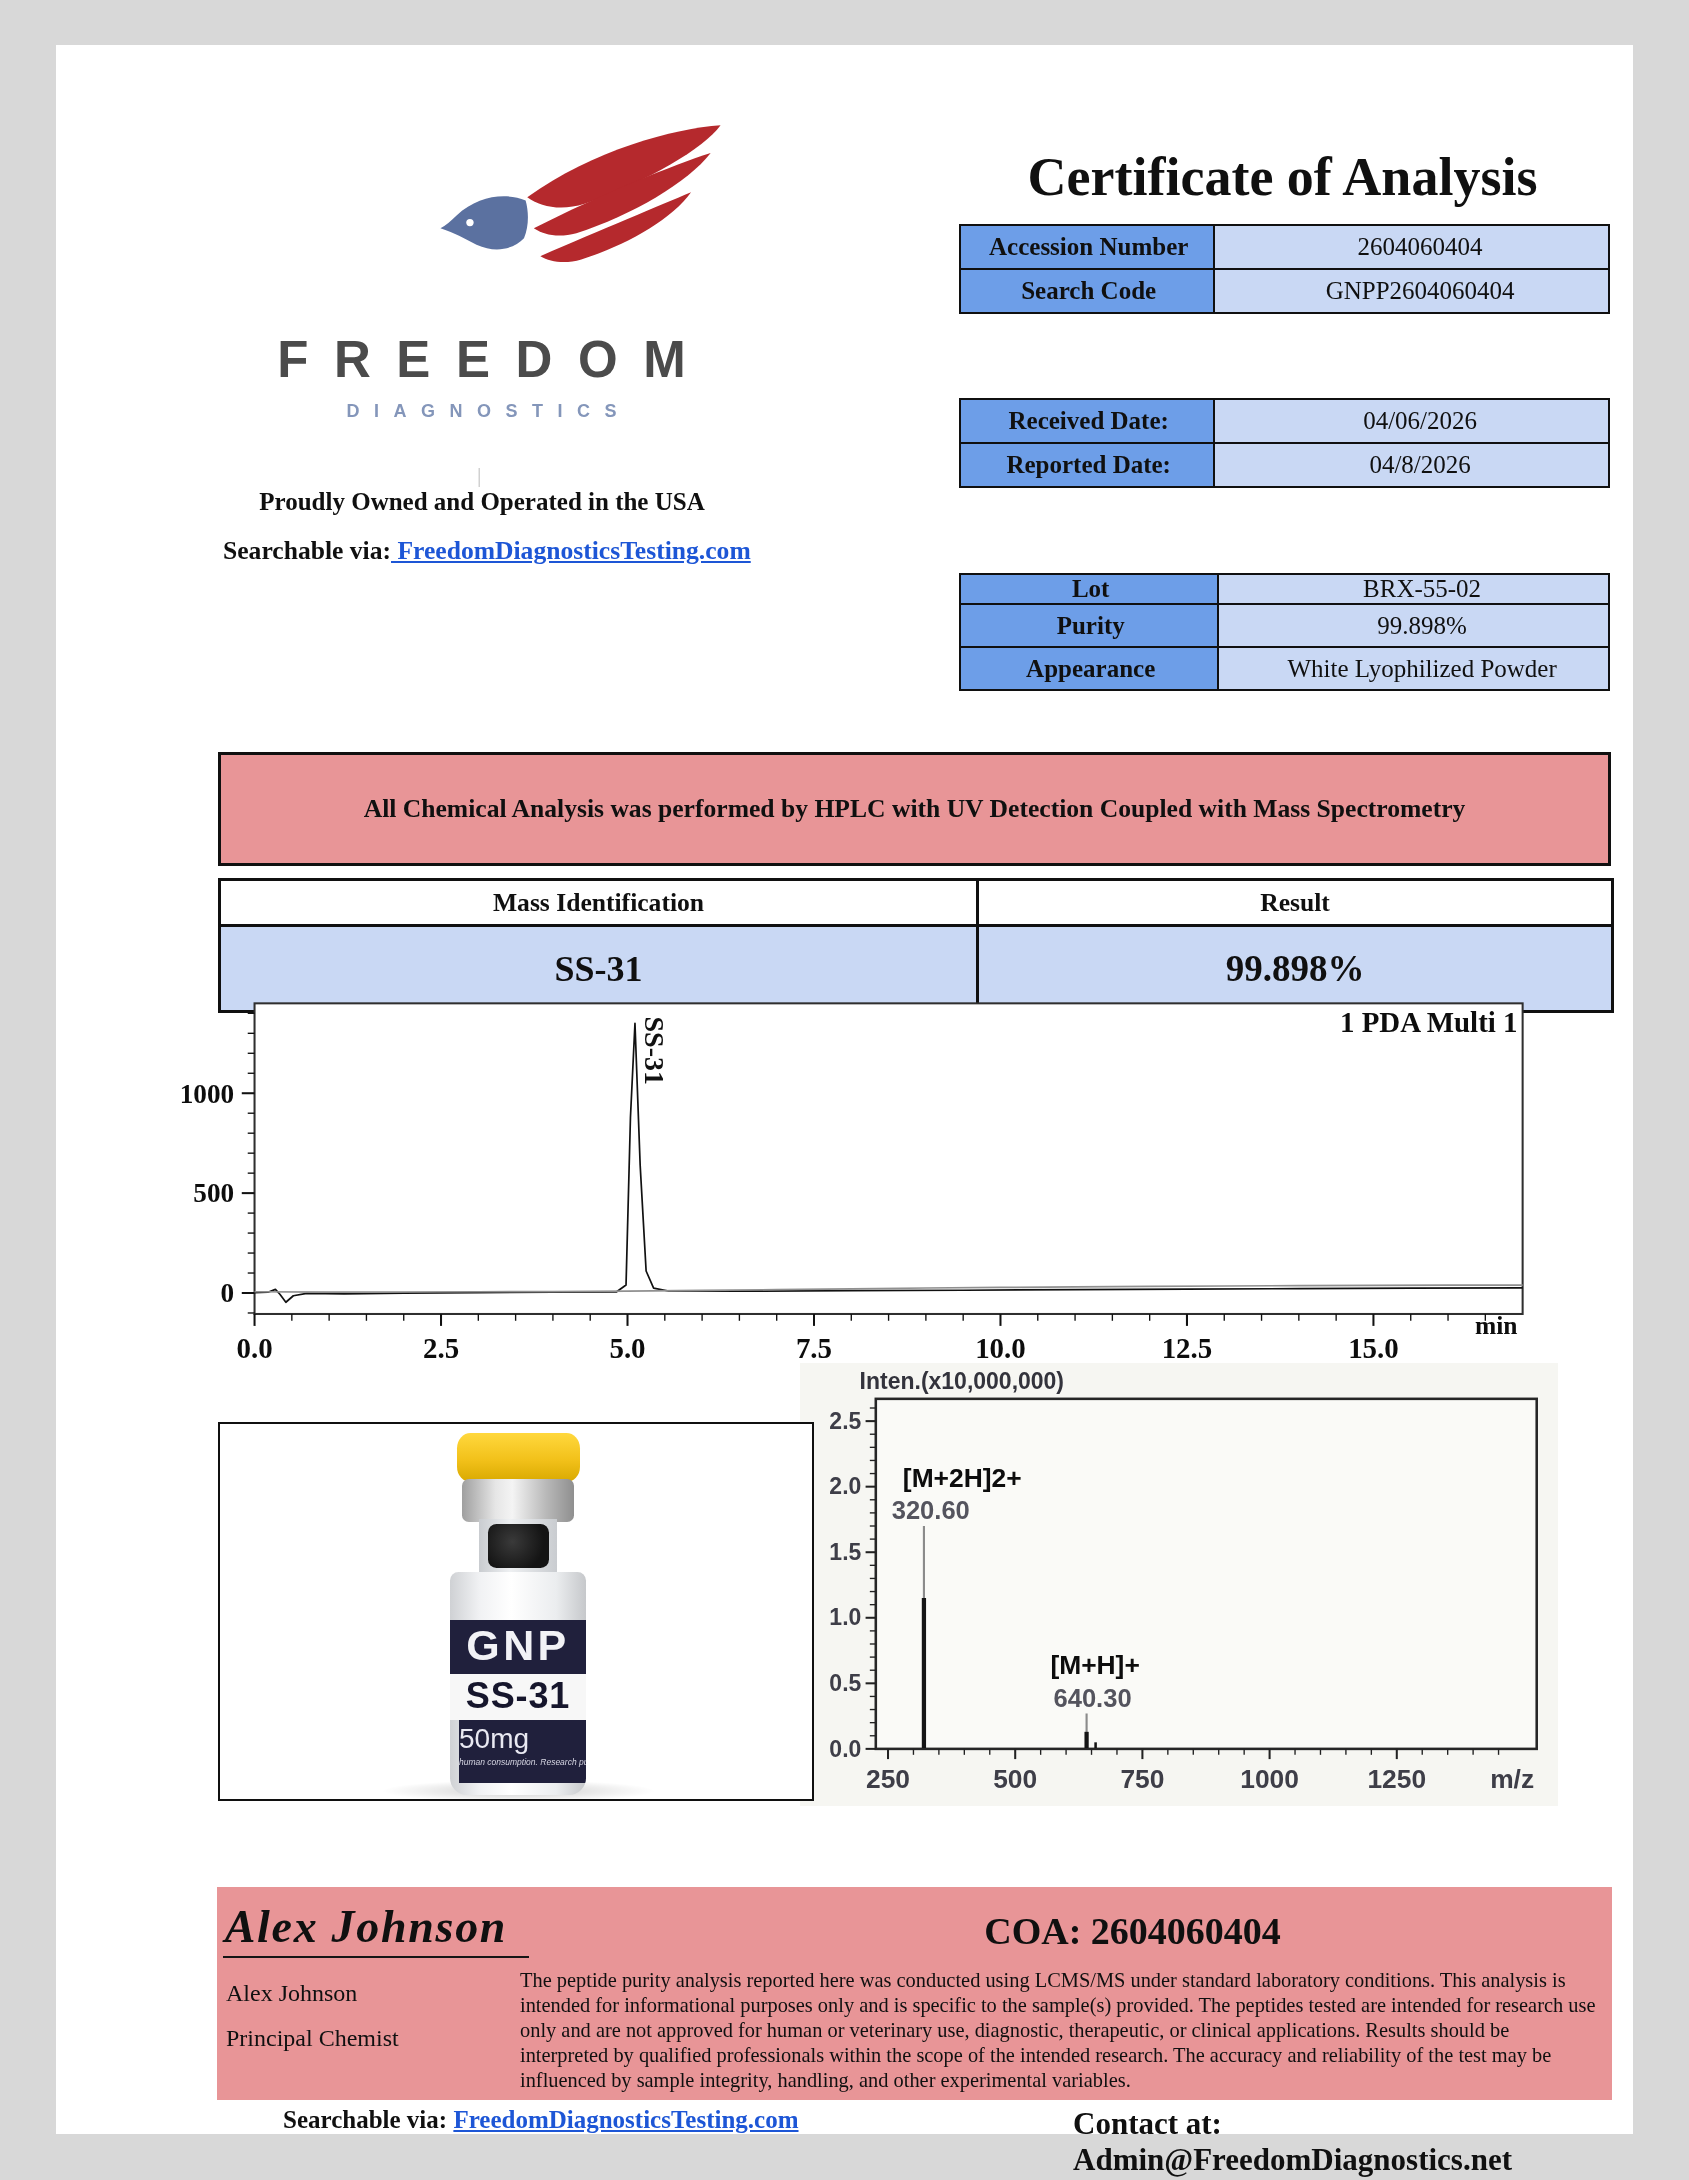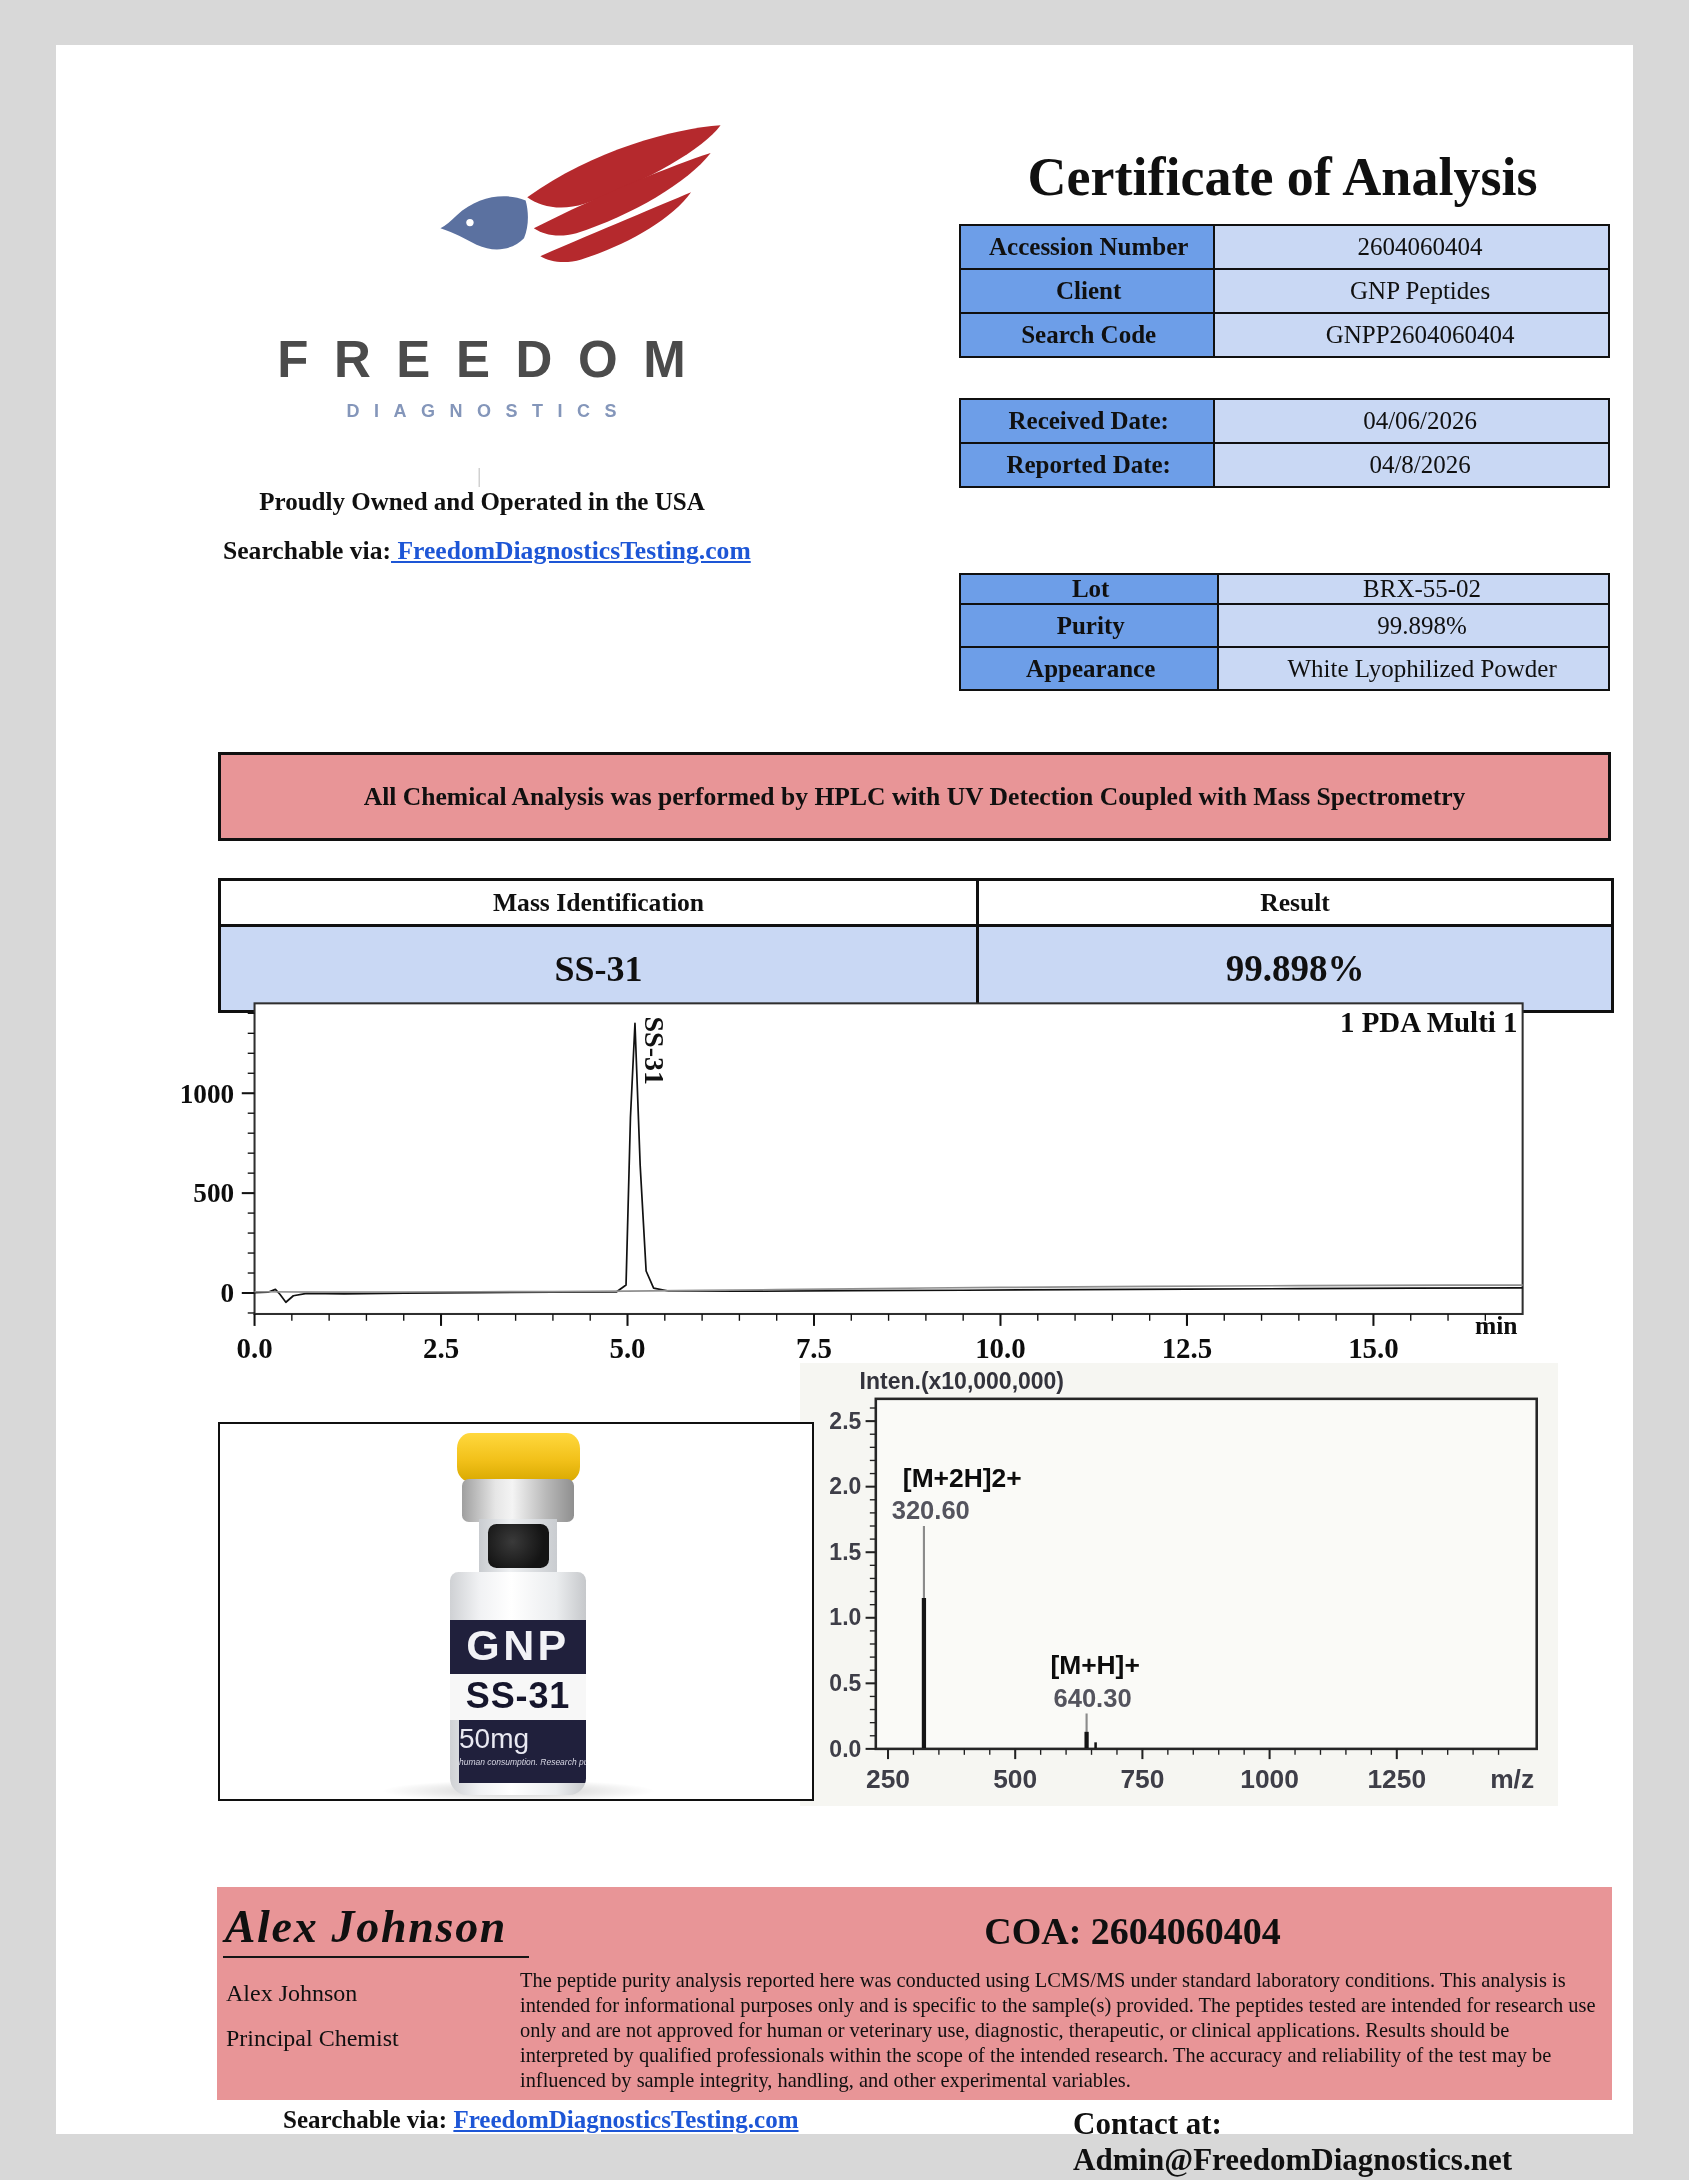--- a/index.html
+++ b/index.html
@@ -33,21 +33,21 @@
   .coa-title{position:absolute;left:901px;top:101px;width:651px;text-align:center;
     font-weight:700;font-size:54px;}
 
   
   table.kv{border-collapse:collapse;position:absolute;table-layout:fixed;}
   table.kv td{border:2.6px solid #101010;font-size:25px;padding:0 6.8px 0 10.2px;
     overflow:hidden;white-space:nowrap;text-align:center;}
   table.kv td.k{background:var(--blue);font-weight:700;}
   table.kv td.v{background:var(--lightblue);padding-left:24px;}
 
-  .banner{position:absolute;left:162px;top:707px;width:1393px;height:89px;
+  .banner{position:absolute;left:162px;top:707px;width:1393px;height:114px;
     background:var(--pink);border:3.4px solid #101010;display:flex;
     align-items:center;justify-content:center;font-weight:700;font-size:25.6px;text-align:center;}
 
   table.mass{border-collapse:collapse;position:absolute;left:162px;top:833px;table-layout:fixed;}
   table.mass td{border:3.4px solid #101010;text-align:center;font-weight:700;}
   table.mass .hd td{background:#ffffff;font-size:25.6px;height:46px;}
   table.mass .dr td{background:var(--lightblue);height:86px;}
   table.mass .dr td:first-child{font-size:36px;}
   table.mass .dr td:last-child{font-size:37px;}
 
@@ -126,24 +126,20 @@
 
   <table class="kv" style="left:903px;top:179px;width:649px;">
     <colgroup>
         <col style="width:254px">
         <col style="width:395px">
       </colgroup>
     <tbody>
         <tr style="height:44px">
           <td class="k">Accession Number</td>
           <td class="v">2604060404</td>
-        </tr>
-    <tr style="height:44px">
-          <td class="k">Client</td>
-          <td class="v">GNP Peptides</td>
         </tr>
     <tr style="height:44px">
           <td class="k">Search Code</td>
           <td class="v">GNPP2604060404</td>
         </tr>
   </tbody>
     </table>
 
   <table class="kv" style="left:903px;top:353px;width:649px;">
     <colgroup>

